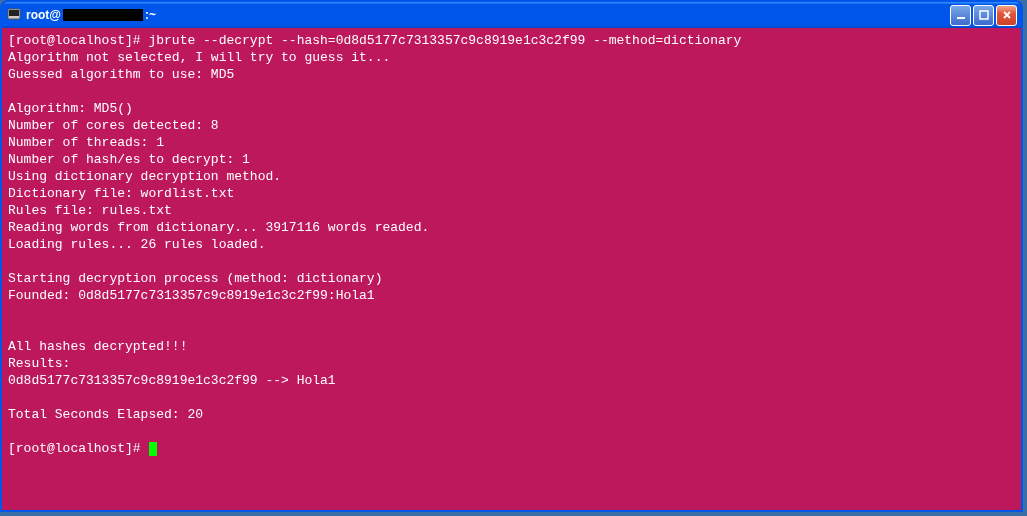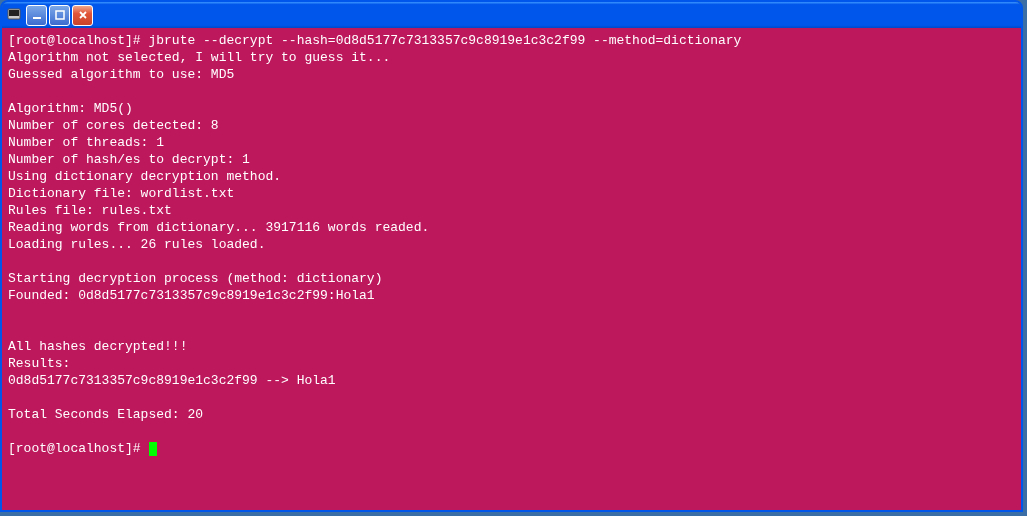--- a/index.html
+++ b/index.html
@@ -102,20 +102,25 @@
 <body>
 
 <div class="window">
   <div class="titlebar">
     <span class="icon">
       <svg width="14" height="14" viewBox="0 0 14 14">
         <rect x="1" y="1" width="12" height="10" rx="1" fill="#ccc" stroke="#555" stroke-width="1"></rect>
         <rect x="2" y="2" width="10" height="6" fill="#222"></rect>
       </svg>
     </span>
+    <span class="title">
+      <span>root@</span>
+        <span class="redact"></span>
+        <span>:~</span>
+    </span>
     <div class="win-btns">
       <div class="win-btn min">
         <svg width="10" height="10" viewBox="0 0 10 10">
             <rect x="1" y="7" width="8" height="2" fill="#fff"></rect>
           </svg>
       </div>
       <div class="win-btn max">
         <svg width="10" height="10" viewBox="0 0 10 10">
             <rect x="1" y="1" width="8" height="8" fill="none" stroke="#fff" stroke-width="1.5"></rect>
           </svg>

